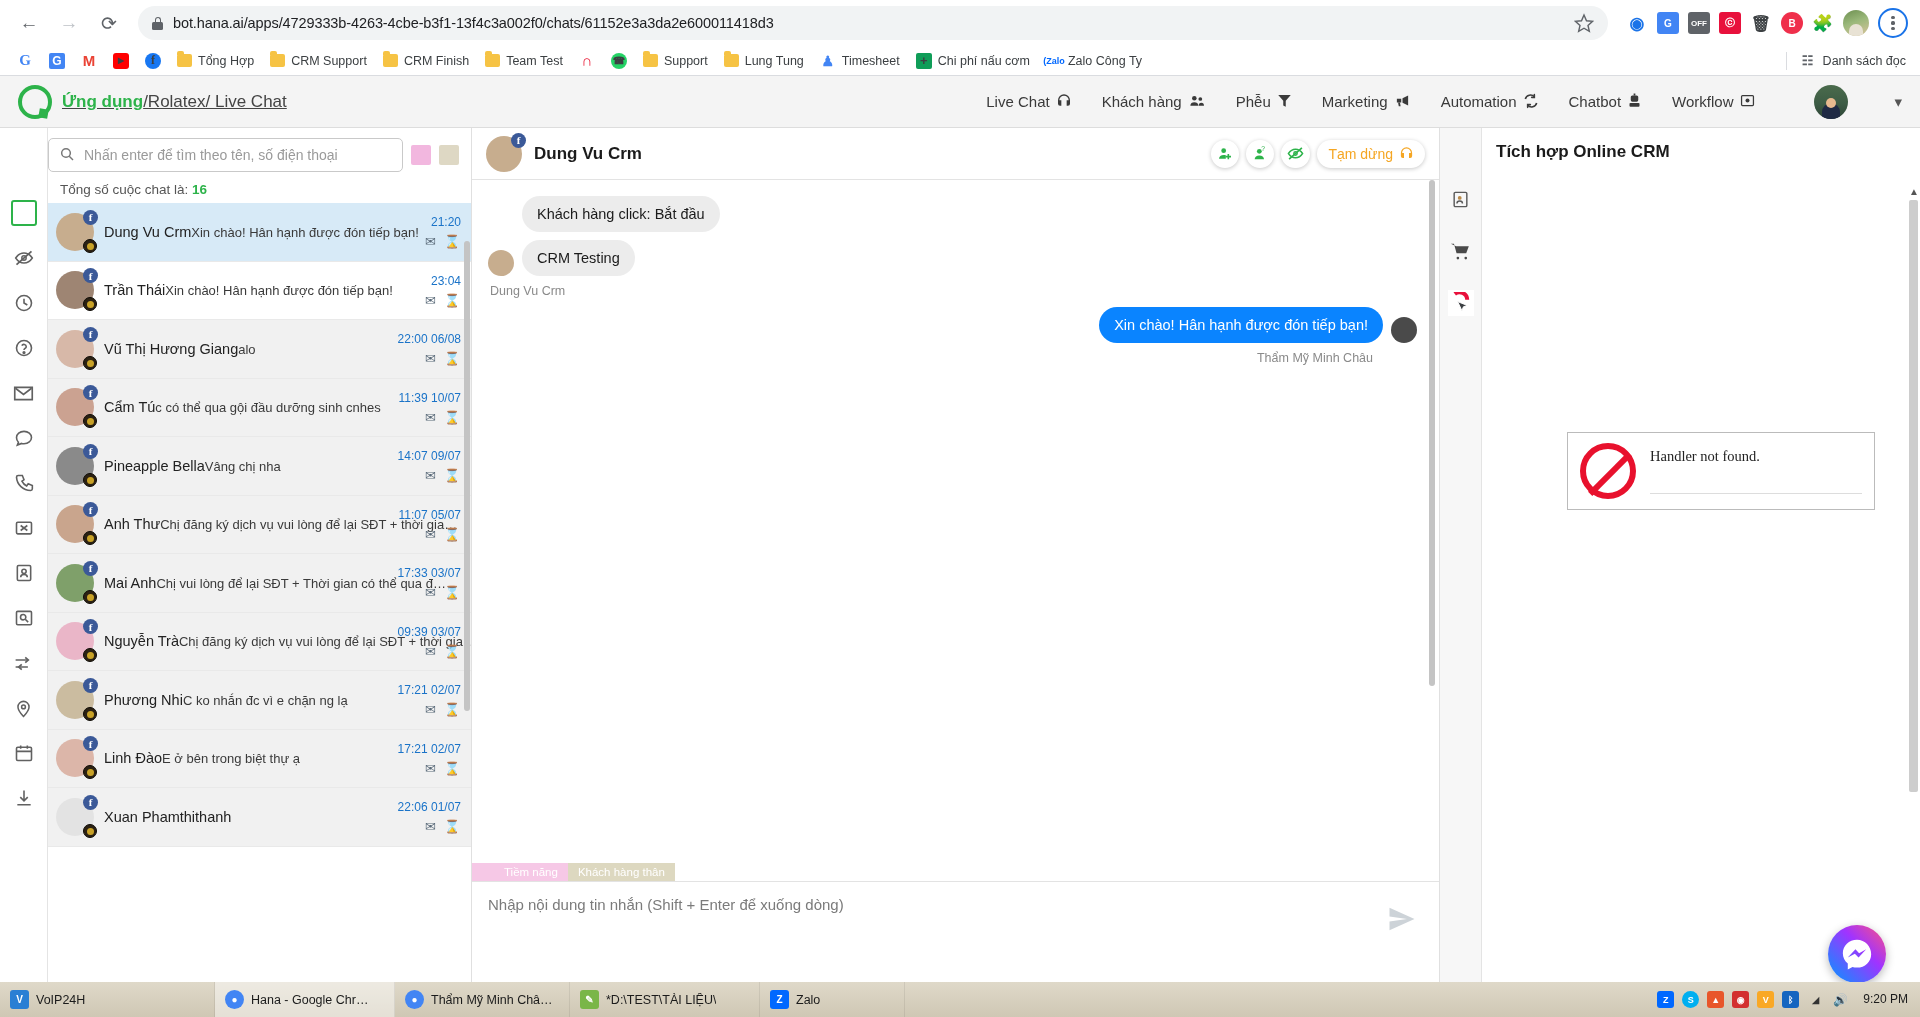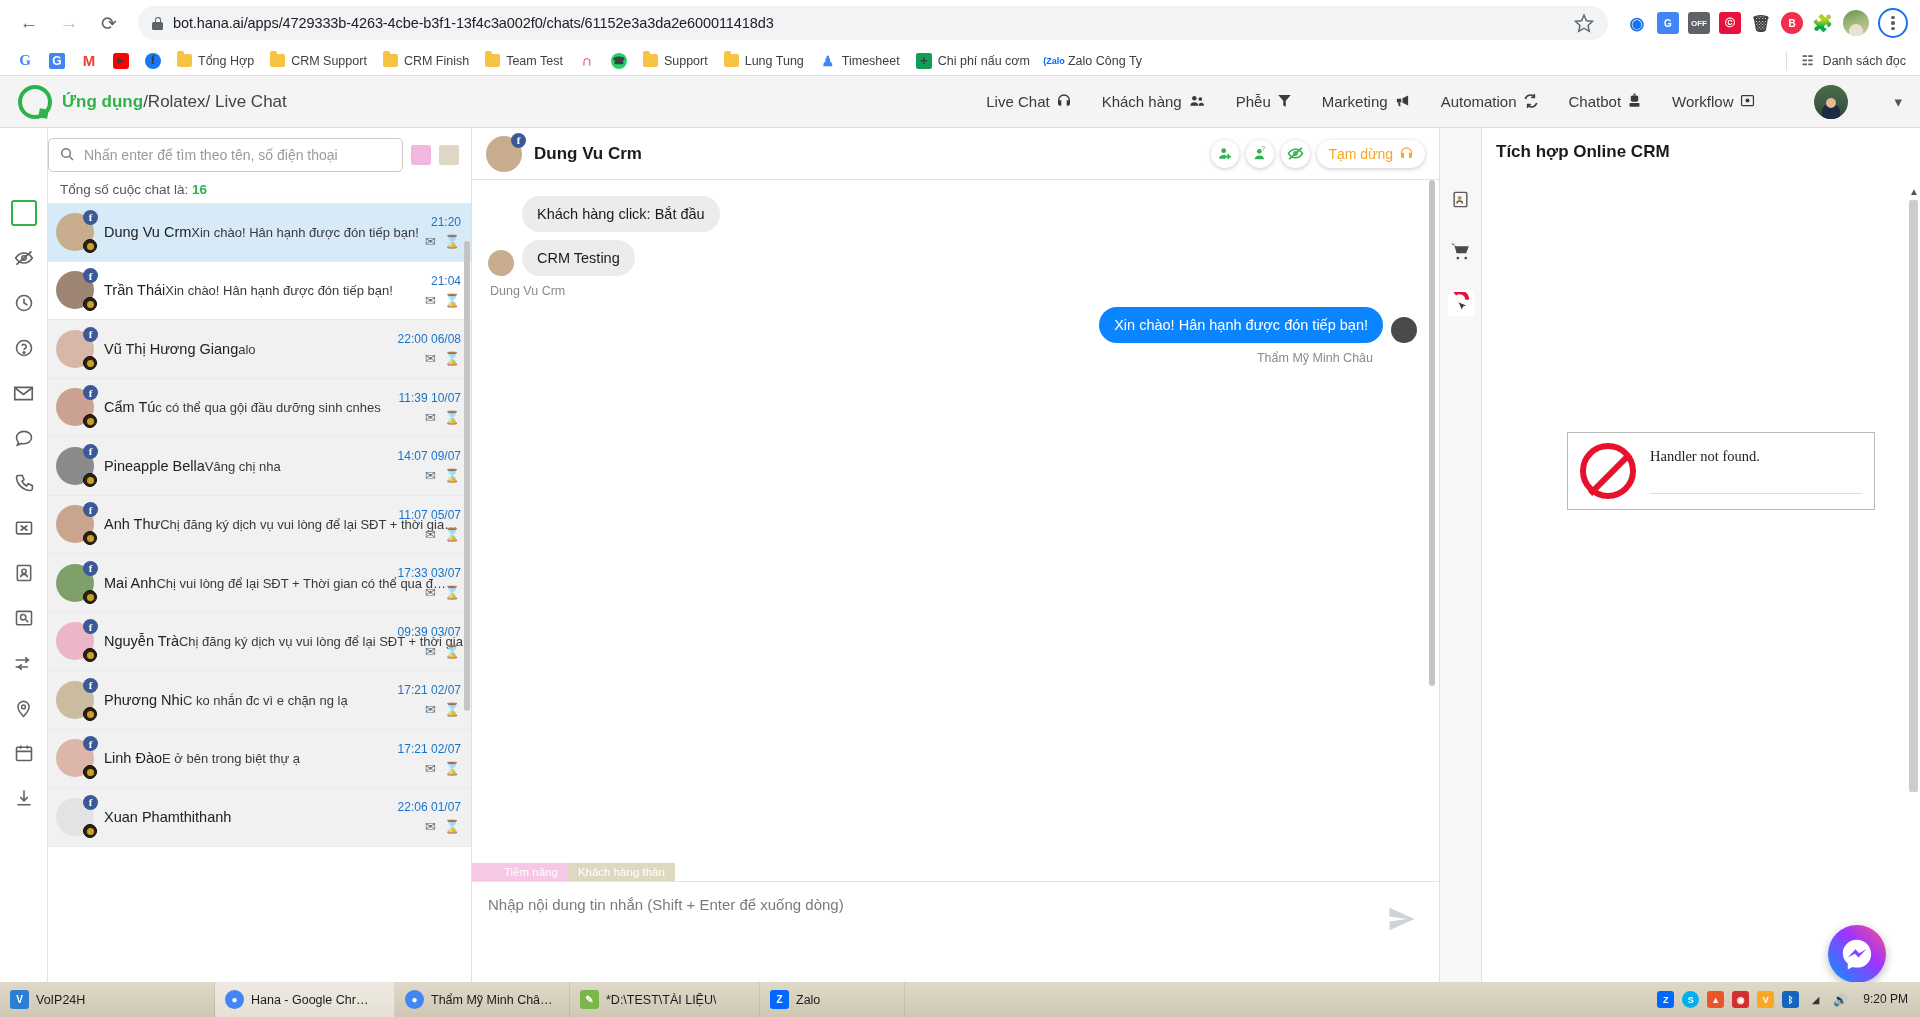--- a/index.html
+++ b/index.html
@@ -61,21 +61,21 @@
   #app-header {
     height:52px; background:#f4f4f4; border-bottom:1px solid #ddd;
     display:flex; align-items:center; padding:0 18px;
   }
   .logo-wrap { display:flex; align-items:center; gap:10px; }
   .logo-mark {
     width:34px;height:34px;border:4px solid #2db34a;border-radius:50%;
     position:relative; flex:none;
   }
   .logo-mark:after{content:"";position:absolute;bottom:-3px;right:0px;width:9px;height:9px;background:#2db34a;transform:rotate(10deg);}
-  .brand { font-size:17px; color:#444; }
+  .brand { font-size:17px; color:#444;text-decoration:underline; }
   .brand b { color:#2db34a; font-weight:bold; }
   .main-nav { margin-left:auto; display:flex; align-items:center; gap:30px; font-size:15px; color:#3a3a3a;}
   .nav-item { display:flex;align-items:center;gap:6px;cursor:pointer;white-space:nowrap;}
   .nav-gl { font-size:15px; line-height:1; }
   .hdr-avatar {
     width:34px;height:34px;border-radius:50%;margin-left:28px;flex:none;overflow:hidden;position:relative;
     background:linear-gradient(180deg,#4a6b4c 0%,#3d5c45 55%,#2d4436 100%);
   }
   .hdr-avatar:after{content:"";position:absolute;bottom:0;left:8px;width:18px;height:16px;border-radius:9px 9px 0 0;background:#1f2a44;}
   .hdr-avatar:before{content:"";position:absolute;bottom:11px;left:12px;width:10px;height:10px;border-radius:50%;background:#e7b98f;z-index:2;}
@@ -531,21 +531,21 @@
             </span></span>
       </div>
 
       <div class="conv white">
         <span class="conv-av">
             <span class="pic" style="background:#9e8573;"></span>
             <span class="fb">f</span>
             <span class="badge"></span>
           </span>
         <span class="conv-mid"><span class="conv-name">Trần Thái</span><span class="conv-snip">Xin chào! Hân hạnh được đón tiếp bạn!</span></span>
-        <span class="conv-right"><span class="conv-time">21:04</span><span class="conv-ic-row">
+        <span class="conv-right"><span class="conv-time">23:04</span><span class="conv-ic-row">
               <span>✉</span>
               <span>⌛</span>
             </span></span>
       </div>
 
       <div class="conv">
         <span class="conv-av">
             <span class="pic" style="background:#d7b8a8;"></span>
             <span class="fb">f</span>
             <span class="badge"></span>

